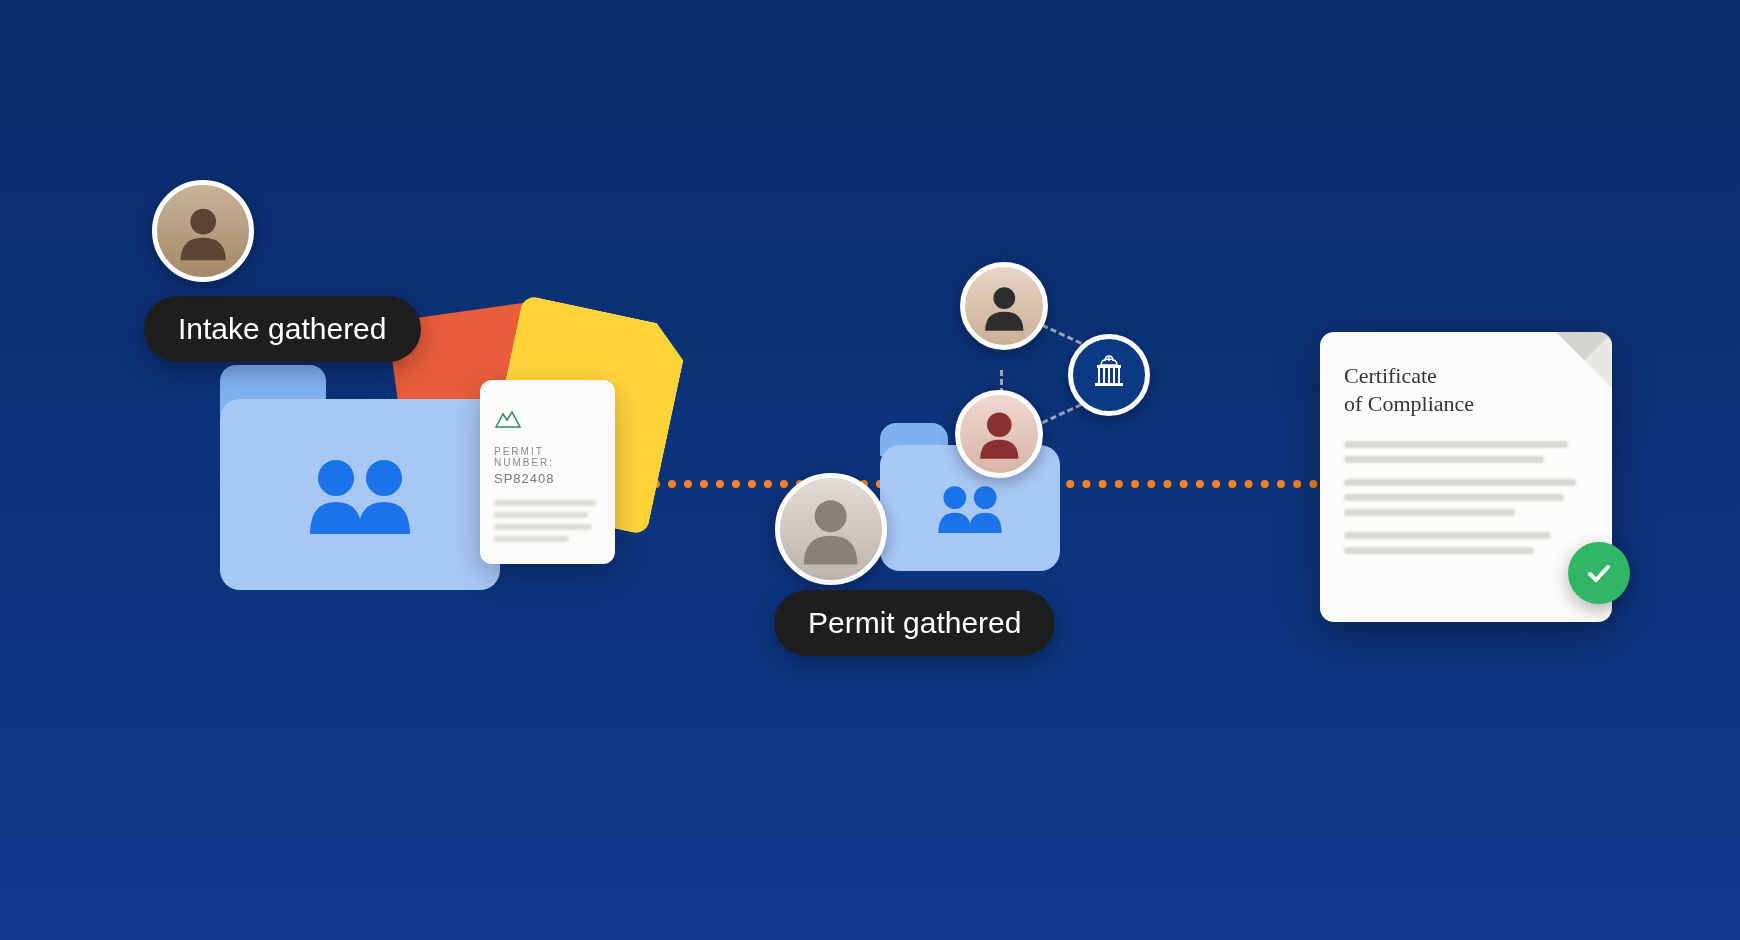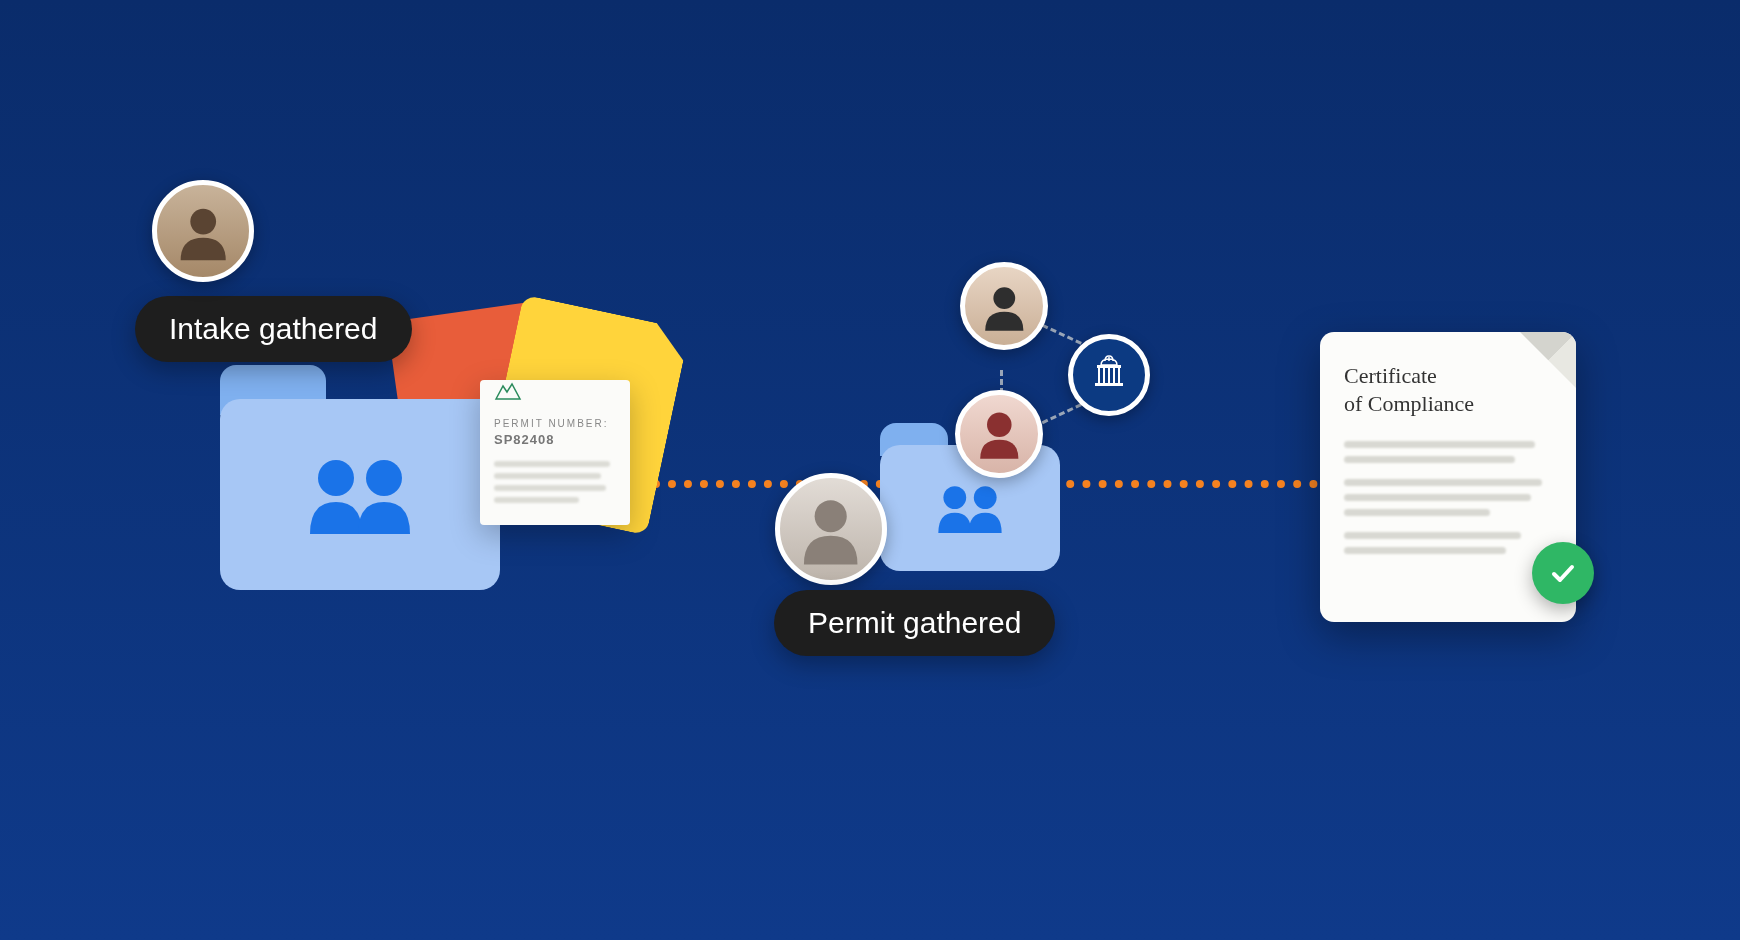--- a/index.html
+++ b/index.html
@@ -84,54 +84,53 @@
     position: absolute;
     width: 170px; height: 210px;
     background: #ffd43b;
     border-radius: 14px;
     transform: rotate(12deg);
     clip-path: polygon(0 0, 80% 0, 100% 15%, 100% 100%, 0 100%);
   }
   
   .permit-card {
     position: absolute;
-    width: 150px;
+    width: 135px;
     background: #fbfbf9;
-    border-radius: 4px;
-    padding: 2px 14px 16px;
+    border-radius: 12px;
+    padding: 30px 14px 16px;
     box-shadow: 0 10px 30px rgba(0,0,0,0.25);
   }
   .permit-card .mtn {
     width: 28px; height: 18px;
     margin-bottom: 14px;
   }
   .permit-card .label {
     font-size: 10px;
     letter-spacing: 2px;
     color: #888;
     margin-bottom: 3px;
   }
   .permit-card .num {
     font-size: 13px;
     letter-spacing: 1px;
     color: #777;
     margin-bottom: 14px;
-    font-weight: bold;
   }
   .permit-card .blur-line {
     height: 6px;
     background: #dcdcd6;
     border-radius: 3px;
     margin-bottom: 6px;
     filter: blur(1px);
   }
   
   .cert {
     position: absolute;
-    width: 256px;
+    width: 292px;
     height: 290px;
     background: #fcfcfa;
     border-radius: 14px;
     padding: 30px 24px;
     box-shadow: 0 14px 40px rgba(0,0,0,0.35);
   }
   .cert .fold {
     position: absolute;
     top: 0; right: 0;
     width: 56px; height: 56px;
@@ -210,21 +209,21 @@
       <path d="M2 17 L9 4 L13 10 L18 2 L26 17 Z" fill="none" stroke="#2a8a5c" stroke-width="1.5"></path>
     </svg>
     <div class="label">PERMIT NUMBER:</div>
     <div class="num">SP82408</div>
     <div class="blur-line" style="width:95%;"></div>
     <div class="blur-line" style="width:88%;"></div>
     <div class="blur-line" style="width:92%;"></div>
     <div class="blur-line" style="width:70%;"></div>
   </div>
 
-  <div class="pill" style="left:135px; top:296px;">
+  <div class="pill" style="left:144px; top:296px;">
     <span>Intake gathered</span>
   </div>
 
   <div class="avatar" style="left:152px; top:180px; width:102px; height:102px; background:linear-gradient(#c8b39a,#a58868);">
     <svg viewBox="0 0 40 40">
         <circle cx="20" cy="14" r="8" fill="#5a4432"></circle>
         <path d="M6 38 Q6 24 20 24 Q34 24 34 38 Z" fill="#5a4432"></path>
       </svg>
   </div>
 

